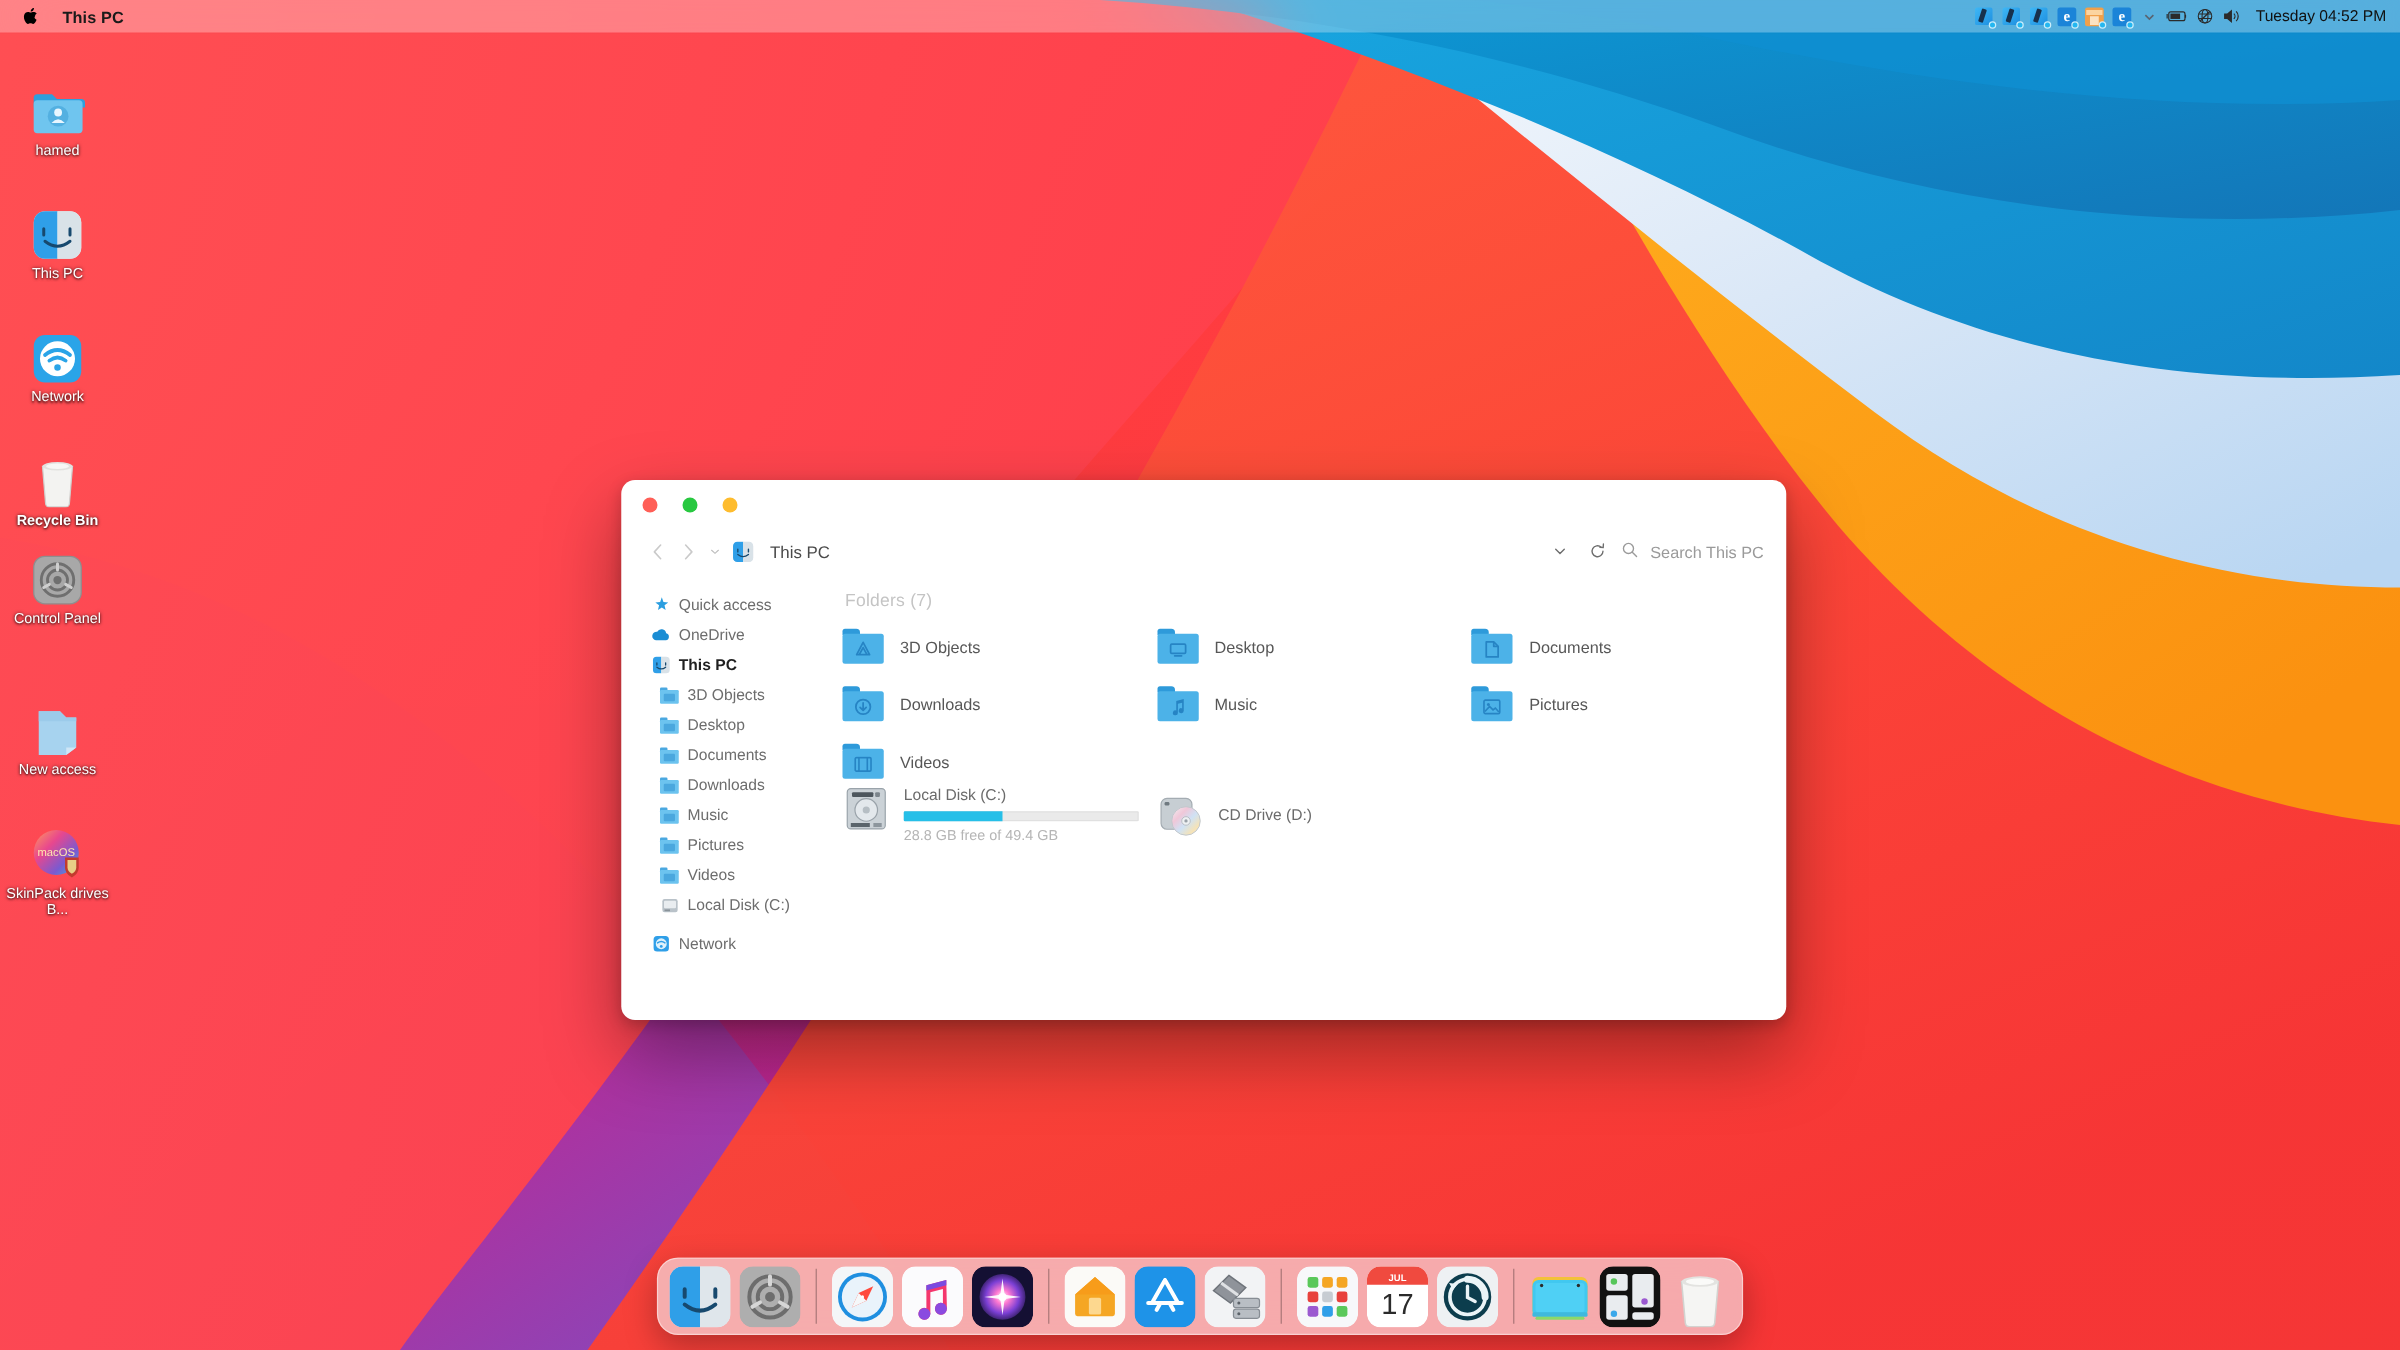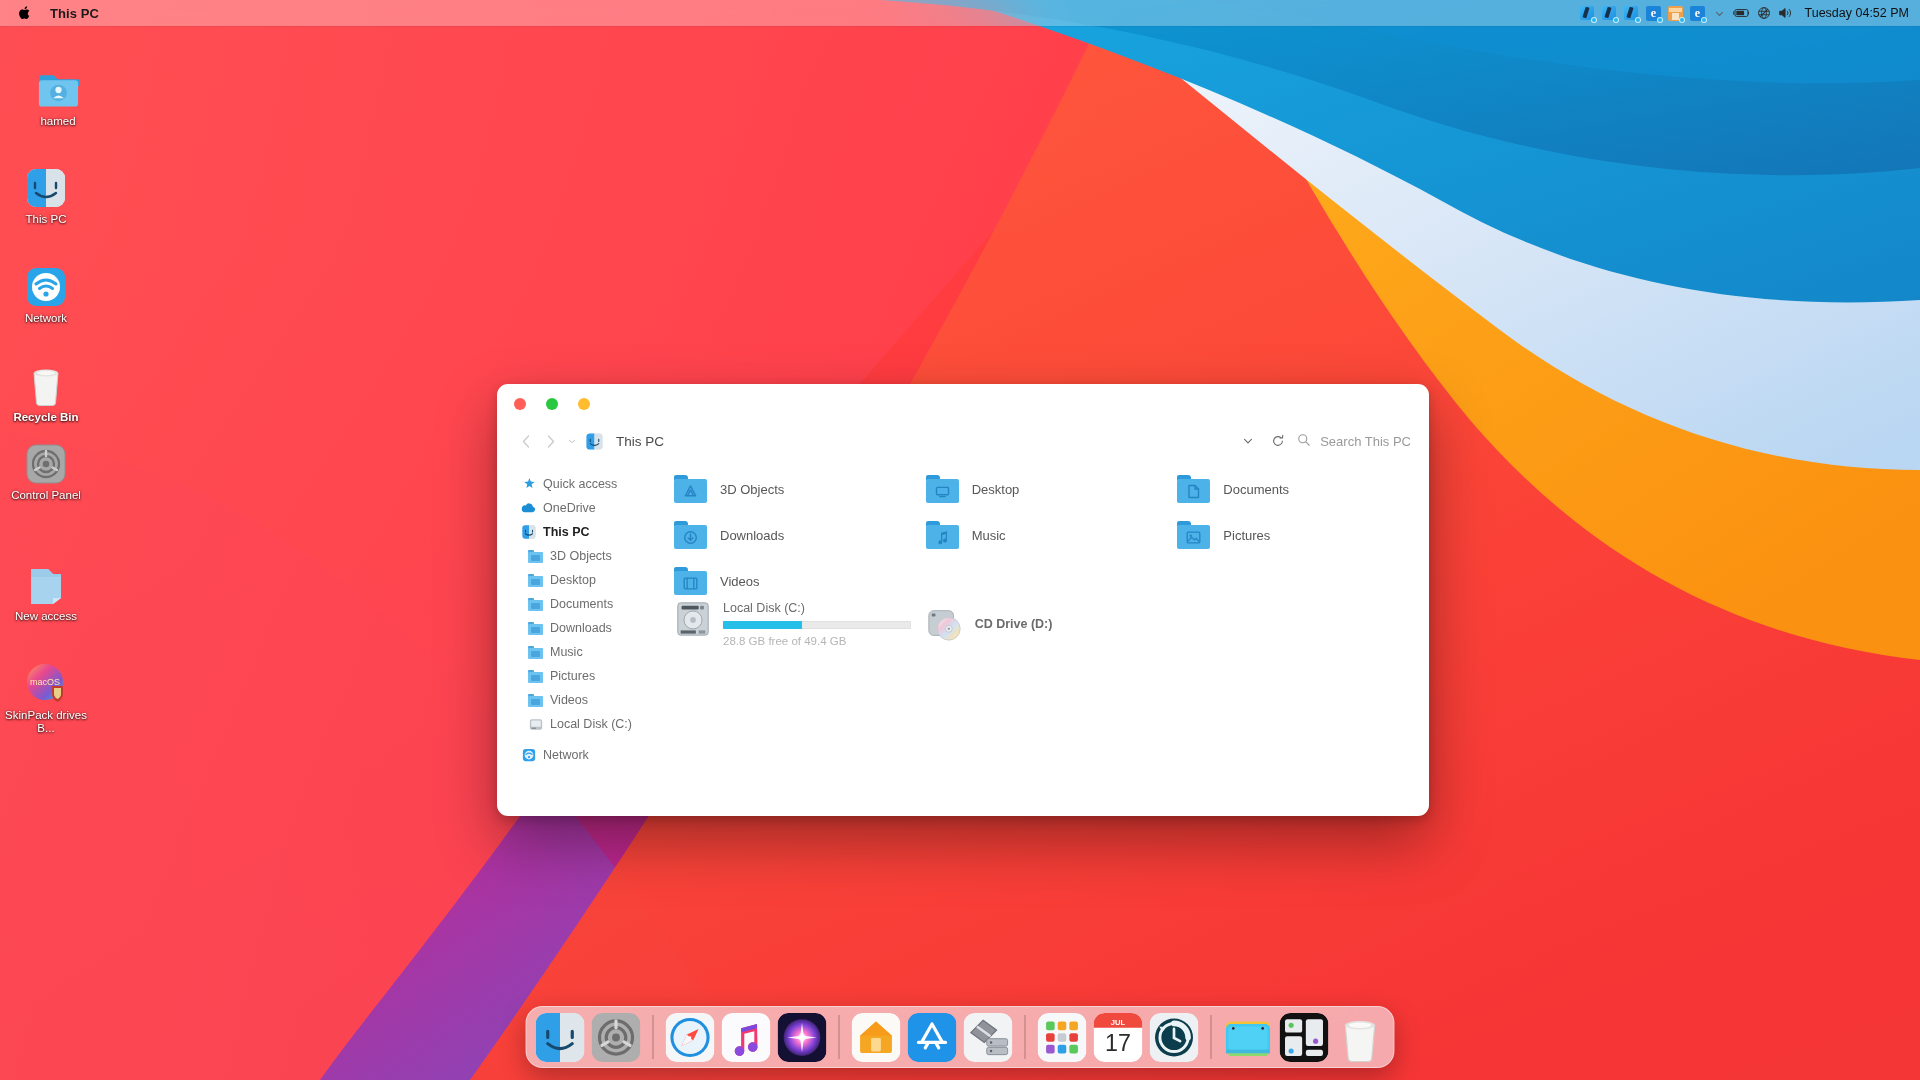--- a/index.html
+++ b/index.html
@@ -141,21 +141,21 @@
   .drive-tile{ display:flex; gap:11px; align-items:flex-start; }
   .hdd{ width:38px; height:38px; flex-shrink:0; }
   .drive-meta{ padding-top:1px; }
   .drive-name{ font-size:12.5px; color:#6b6b6b; }
   .bar-track{ width:188px; height:8px; background:#eaeaea; border-radius:1px; margin-top:6px;
       box-shadow:inset 0 0 0 1px #e0e0e0;}
   .bar-fill{ height:100%; background:#26bfe8; border-radius:1px 0 0 1px;}
   .drive-free{ font-size:11.5px; color:#b5b5b5; margin-top:6px; }
   .cd-tile{ display:flex; align-items:center; gap:11px;}
   .cdart{ width:38px; height:38px; flex-shrink:0;}
-  .cd-name{ font-size:12.5px; color:#6b6b6b;font-weight:bold; }
+  .cd-name{ font-size:12.5px; color:#6b6b6b; }
 
   
   #dock{
     position:absolute; left:50%; transform:translateX(-50%); bottom:12px;
     height:62px; padding:0 9px;
     background:rgba(246,240,246,0.62);
     border:1px solid rgba(255,255,255,0.45);
     border-radius:17px;
     backdrop-filter:blur(22px); -webkit-backdrop-filter:blur(22px);
     box-shadow:0 9px 26px rgba(0,0,0,.28);
@@ -298,21 +298,21 @@
       <svg width="15" height="14" viewBox="0 0 17 14" fill="none" stroke="#2b2b2b" stroke-width="1.1">
         <path d="M2 5 h2.6 L8 2 v10 L4.6 9 H2 Z" fill="#2b2b2b"></path>
         <path d="M10.3 4.6 a3.4 3.4 0 0 1 0 4.8"></path>
         <path d="M12.4 2.6 a6.2 6.2 0 0 1 0 8.8"></path>
       </svg>
     </div>
     <div id="mb-clock">Tuesday 04:52 PM</div>
   </div>
 </div>
 
-<div class="desk-icon" style="left:12px; top:60px;">
+<div class="desk-icon" style="left:0px; top:60px;">
   <div class="art">
     <svg width="43" height="40" viewBox="0 0 44 40">
       <path d="M2 8 q0-3 3-3 h12 l4 4 h20 q3 0 3 3 v4 H2 Z" fill="#2f9fdc"></path>
       <rect x="2" y="10" width="40" height="27" rx="3" fill="#6fc5ef"></rect>
       <circle cx="22" cy="23" r="8.5" fill="#3c9ed6" opacity=".55"></circle>
       <circle cx="22" cy="20" r="3.2" fill="#e8f6ff"></circle>
       <path d="M16.5 28.5 q5.5-6 11 0 Z" fill="#e8f6ff"></path>
     </svg>
   </div>
   <div class="lbl">hamed</div>
@@ -588,20 +588,21 @@
             <path d="M4.6 7.2 q3.4-2.6 6.8 0" stroke="#2f9fe8" stroke-width="1.3" fill="none" stroke-linecap="round"></path>
             <circle cx="8" cy="10.4" r="1.3" fill="#2f9fe8"></circle>
           </svg>
         </span>
         <span class="tx">Network</span>
       </div>
     </div>
 
     <div id="content">
 
+      <div class="group-title">Folders (7)</div>
 
       <div class="grid">
 
         <div class="tile">
           <span class="bigfolder">
             <span class="tab"></span>
               <span class="bd"></span>
             <span class="gl">
                 <svg width="15" height="15" viewBox="0 0 16 16" fill="none" stroke="#2684c4" stroke-width="1.5" stroke-linejoin="round">
                   <path d="M8 2 L13.5 12.5 H2.5 Z"></path>

